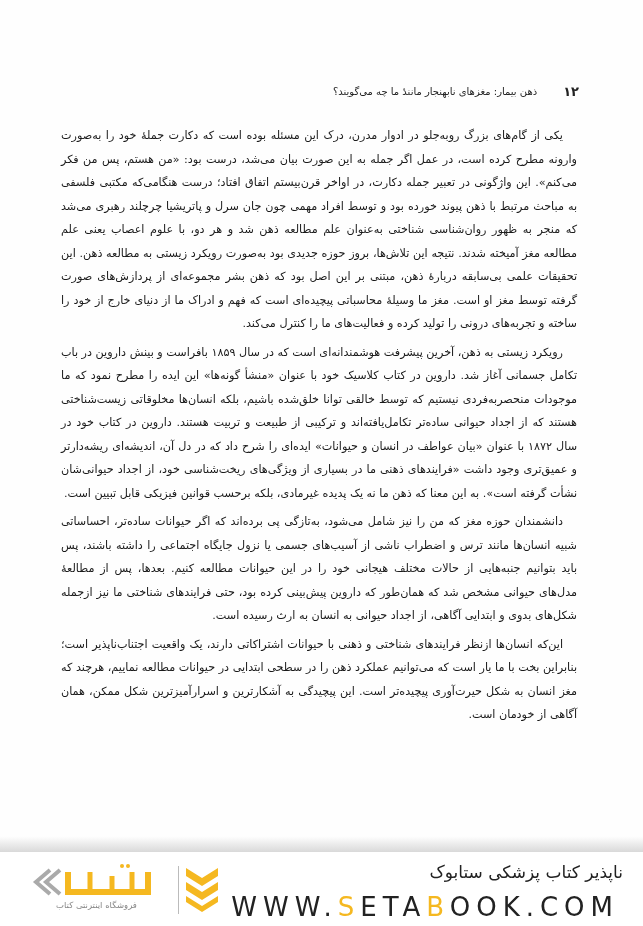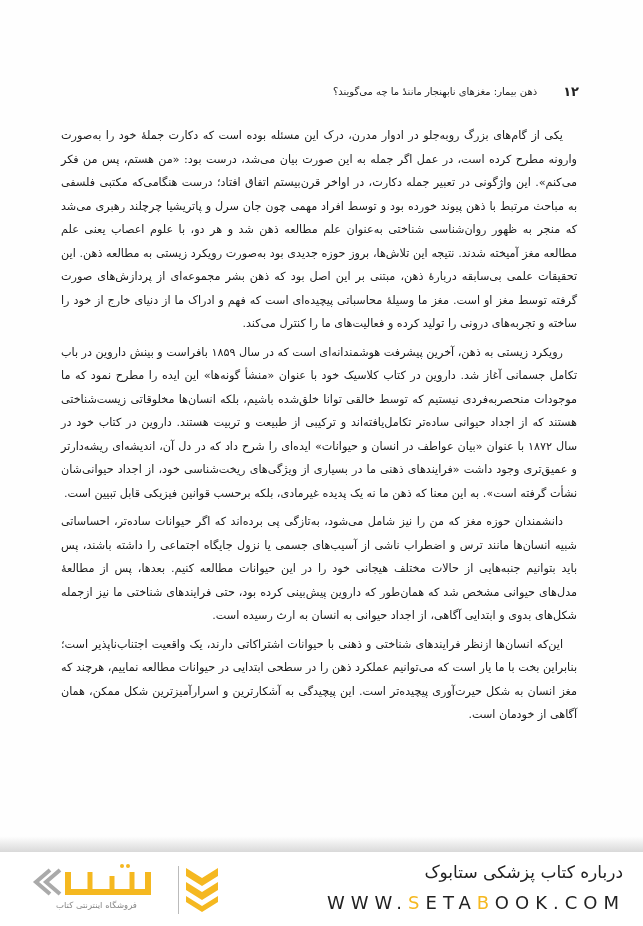--- a/index.html
+++ b/index.html
@@ -33,21 +33,21 @@
   }
   .footer {
     position: absolute; left: 0; top: 852px; width: 643px; height: 74px;
     background: #ffffff;
   }
   .store-title {
     position: absolute; right: 20px; top: 10px; direction: rtl;
     font-size: 17px; color: #222; font-family: "DejaVu Sans", sans-serif;
   }
   .store-url {
-    position: absolute; right: 18px; top: 40px; font-size: 18px;
+    position: absolute; right: 24px; top: 40px; font-size: 26px;
     letter-spacing: 6px; color: #222; font-family: "DejaVu Sans", sans-serif;
   }
   .store-url .hl { color: #f5b820; }
   .logo {
     position: absolute; left: 28px; top: 10px; width: 190px; height: 56px; text-align: center;
   }
   .logo-sep { position: absolute; left: 150px; top: 4px; width: 1px; height: 48px; background: #bbb; }
   .logo-tag {
     position: absolute; left: 28px; top: 38px; font-size: 8.5px; color: #888; direction: rtl;
   }
@@ -84,17 +84,17 @@
         <circle cx="100" cy="4" r="2" fill="#f5b820"></circle>
 
       <path d="M158 6 L174 16 L190 6 L190 14 L174 24 L158 14 Z" fill="#f5b820"></path>
       <path d="M158 20 L174 30 L190 20 L190 28 L174 38 L158 28 Z" fill="#f5b820"></path>
       <path d="M158 34 L174 44 L190 34 L190 40 L174 50 L158 40 Z" fill="#f5b820"></path>
     </svg>
     <div class="logo-sep"></div>
     <div class="logo-tag">فروشگاه اینترنتی کتاب</div>
   </div>
 
-  <div class="store-title">درباره کتاب پزشکی ستابوک</div>
+  <div class="store-title">ناپذیر کتاب پزشکی ستابوک</div>
   <div class="store-url">
     <span>WWW.</span><span class="hl">S</span><span>ETA</span><span class="hl">B</span><span>OOK.COM</span>
   </div>
 </div>
 
 </body></html>

